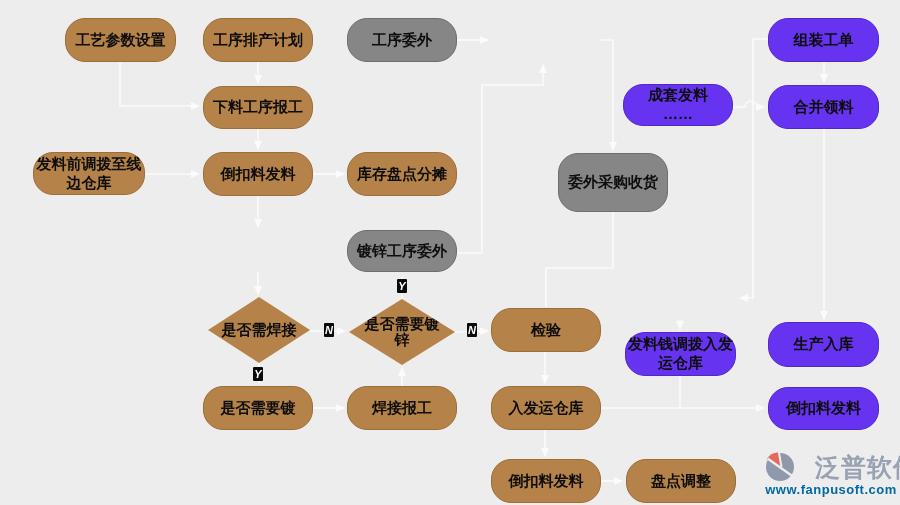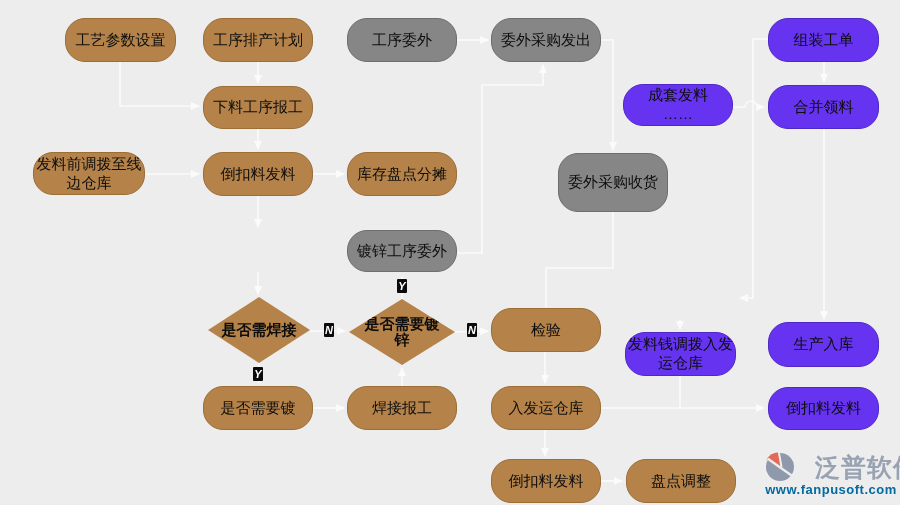--- a/index.html
+++ b/index.html
@@ -1,21 +1,21 @@
 <!DOCTYPE html>
 <html><head>
 <meta charset="utf-8">
 <style>
   html,body{margin:0;padding:0;}
   body{background:#ededed;font-family:"Liberation Sans","DejaVu Sans",sans-serif;}
   #stage{position:relative;width:900px;height:505px;background:#ededed;overflow:hidden;}
   .wires{position:absolute;left:0;top:0;width:900px;height:505px;pointer-events:none;}
   .node{
     position:absolute;display:flex;align-items:center;justify-content:center;
-    text-align:center;font-weight:400;font-size:15px;line-height:1.25;color:#0d0d0d;
+    text-align:center;font-weight:700;font-size:15px;line-height:1.25;color:#0d0d0d;
     white-space:pre-line;box-sizing:border-box;border-radius:20px;
   }
   .tan{background:#b5834a;border:1px solid #9b6e36;}
   .gray{background:#868686;border:1px solid #6e6e6e;}
   .purple{background:#6633f0;border:1px solid #5128c8;align-items:center;}
   .diamond{
     position:absolute;display:flex;align-items:center;justify-content:center;
     text-align:center;font-weight:700;font-size:15px;line-height:1.1;color:#0d0d0d;
     white-space:pre-line;background:#b5834a;
     clip-path:polygon(50% 0,100% 50%,50% 100%,0 50%);
@@ -68,21 +68,20 @@
       <path d="M680 376 L680 408"></path>
       <path d="M601 408 L764 408" marker-end="url(#arw)"></path>
       <path d="M545 430 L545 456" marker-end="url(#arw)"></path>
       <path d="M601 481 L622 481" marker-end="url(#arw)"></path>
     </g>
   </svg>
 
   <div class="node tan" style="left:65px;top:18px;width:111px;height:44px"><span>工艺参数设置</span></div>
   <div class="node tan" style="left:203px;top:18px;width:110px;height:44px"><span>工序排产计划</span></div>
   <div class="node gray" style="left:347px;top:18px;width:110px;height:44px"><span>工序委外</span></div>
-  <div class="node gray" style="left:491px;top:18px;width:110px;height:44px"><span>委外采购发出</span></div>
   <div class="node purple" style="left:768px;top:18px;width:111px;height:44px"><span>组装工单</span></div>
 
   <div class="node tan" style="left:203px;top:86px;width:110px;height:43px"><span>下料工序报工</span></div>
   <div class="node purple" style="left:623px;top:84px;width:110px;height:42px"><span>成套发料
 ……</span></div>
   <div class="node purple" style="left:768px;top:85px;width:111px;height:44px"><span>合并领料</span></div>
 
   <div class="node tan" style="left:33px;top:152px;width:112px;height:43px"><span>发料前调拨至线
 边仓库</span></div>
   <div class="node tan" style="left:203px;top:152px;width:110px;height:44px"><span>倒扣料发料</span></div>

